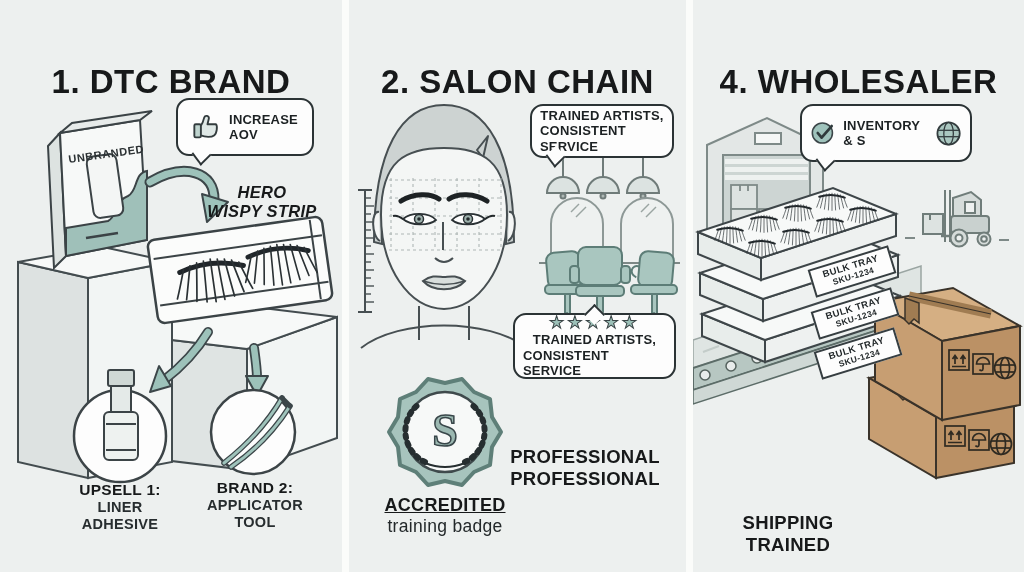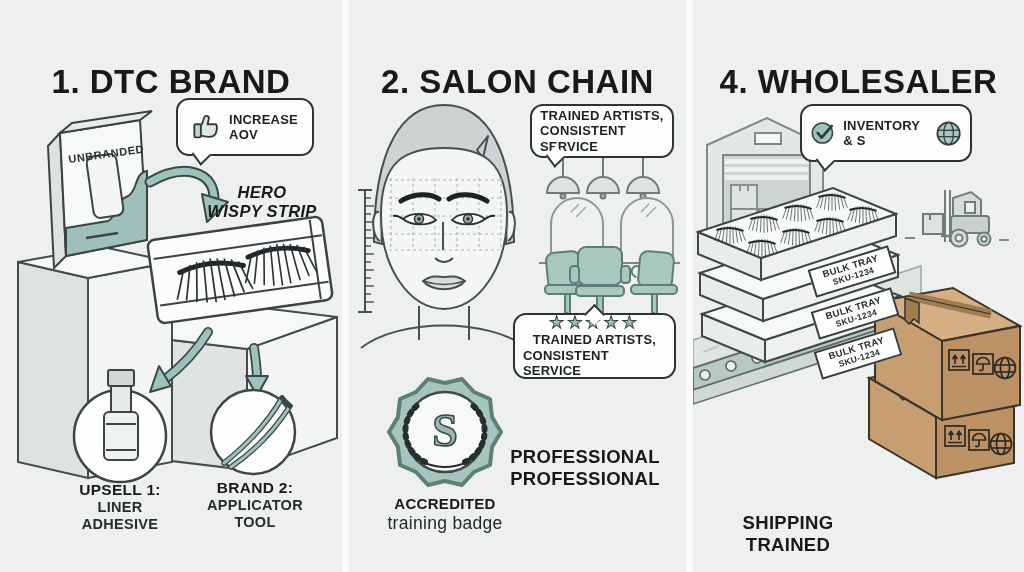--- a/index.html
+++ b/index.html
@@ -298,21 +298,21 @@
 
     <div class="ov bubble tail-t" style="left:164px;top:313px;width:163px;height:66px;flex-direction:column;gap:1px;">
       <div class="stars">★★★★★</div>
       <div class="txt">TRAINED ARTISTS,</div>
       <div class="txt">CONSISTENT SERVICE</div>
     </div>
 
     <div class="ov badge-s" style="left:76px;top:408px;width:40px;">S</div>
 
     <div class="ov lbl" style="left:16px;top:495px;width:160px;">
-      <span class="b" style="font-size:15px;">ACCREDITED</span>
+      <span class="b" style="font-size:18px;text-decoration:underline;">ACCREDITED</span>
       <span class="sub">training badge</span>
     </div>
 
     <div class="ov big" style="left:158px;top:446px;width:156px;">
       <span>PROFESSIONAL</span><br>
       <span>PROFESSIONAL</span>
     </div>
   </section>
 
   <div class="divider"></div>

